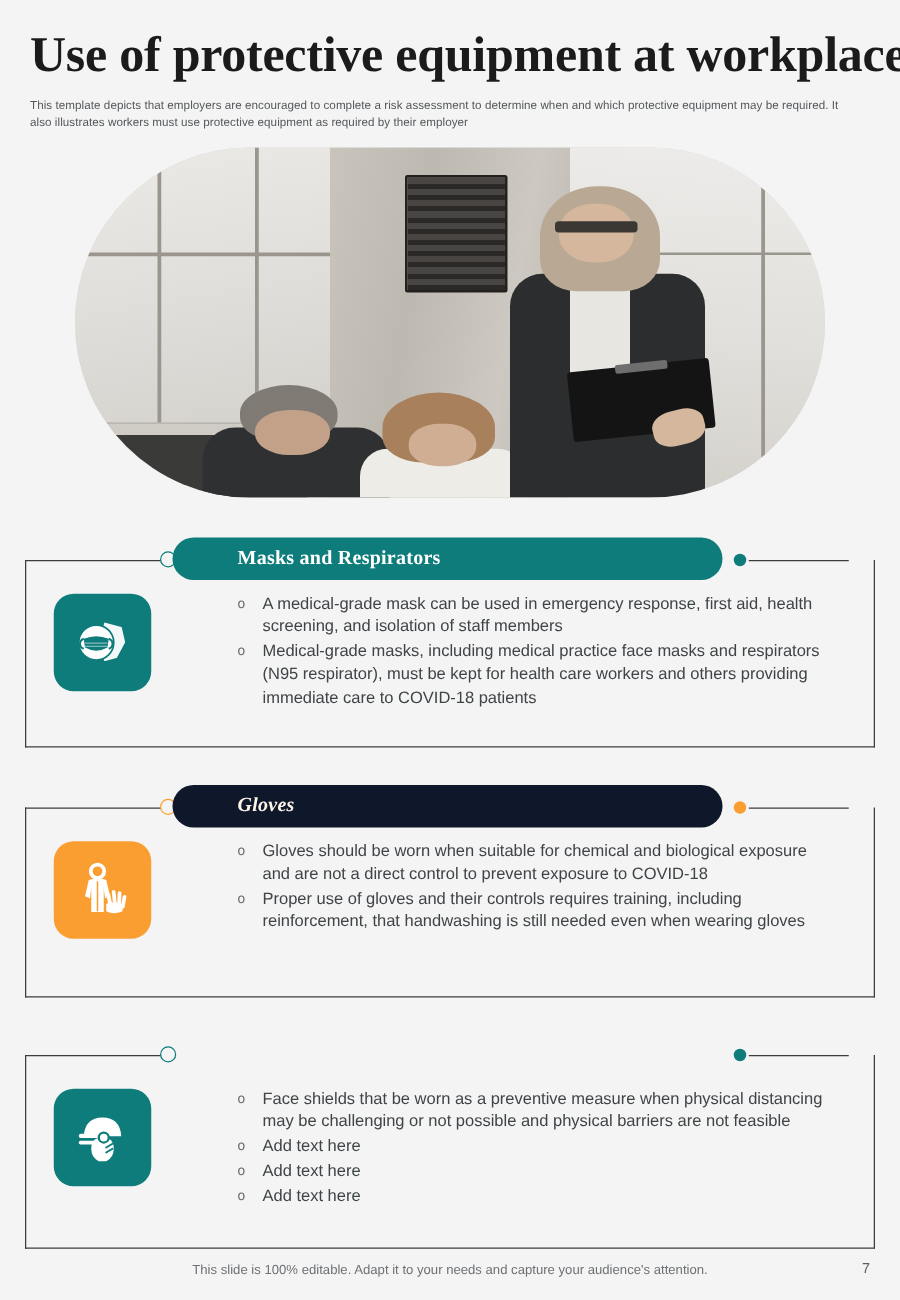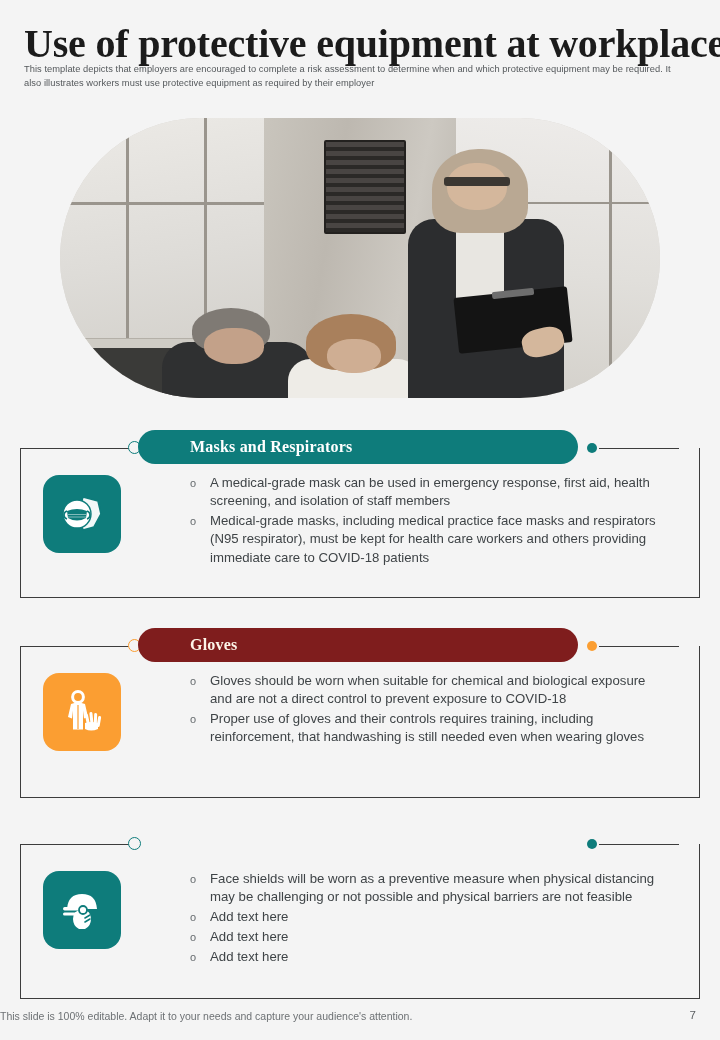--- a/index.html
+++ b/index.html
@@ -23,21 +23,21 @@
     font-family: "Liberation Serif", serif;
     font-weight: bold;
     font-size: 40px;
     letter-spacing: -0.2px;
     color: #1b1b1b;
     white-space: nowrap;
   }
   .slide-subtitle {
     position: absolute;
     left: 24px;
-    top: 62px;
+    top: 77px;
     width: 666px;
     font-size: 9.3px;
     line-height: 14px;
     color: #54585b;
     letter-spacing: 0.05px;
   }
 
   
   .hero {
     position: absolute;
@@ -181,29 +181,30 @@
     flex: 0 0 20px;
     font-size: 11px;
     line-height: 19px;
     color: #666b6e;
   }
   .bullet-text { flex: 1; }
 
   
   .card.accent-orange .node-hollow { border-color: #fb9e32; }
   .card.accent-orange .node-solid  { background: #fb9e32; }
-  .card.accent-orange .pill        { background: #7f1d1d; }
+  .card.accent-orange .pill        { background: #0f172a; font-style: italic; }
   .card.accent-orange .pill-text   { color: #fdf4e8; }
   .card.accent-orange .icon-tile   { background: #fb9e32; }
 
   
   .footer-note {
     position: absolute;
     left: 0; right: 0;
     top: 1010px;
+    text-align: center;
     font-size: 10.5px;
     color: #6d7174;
   }
   .footer-page {
     position: absolute;
     right: 24px;
     top: 1009px;
     font-size: 11.5px;
     color: #5b5f62;
   }
@@ -336,21 +337,21 @@
       <g stroke="#0e7c7b" stroke-width="1.6" stroke-linecap="round">
         <path d="M26 31 l5 -3"></path>
         <path d="M26 35 l5 -3"></path>
       </g>
     </svg>
   </div>
 
   <div class="bullets">
     <div class="bullet">
       <span class="bullet-mark">o</span>
-      <span class="bullet-text">Face shields will be worn as a preventive measure when physical distancing may be challenging or not possible and physical barriers are not feasible</span>
+      <span class="bullet-text">Face shields that be worn as a preventive measure when physical distancing may be challenging or not possible and physical barriers are not feasible</span>
     </div>
     <div class="bullet">
       <span class="bullet-mark">o</span>
       <span class="bullet-text">Add text here</span>
     </div>
     <div class="bullet">
       <span class="bullet-mark">o</span>
       <span class="bullet-text">Add text here</span>
     </div>
     <div class="bullet">

